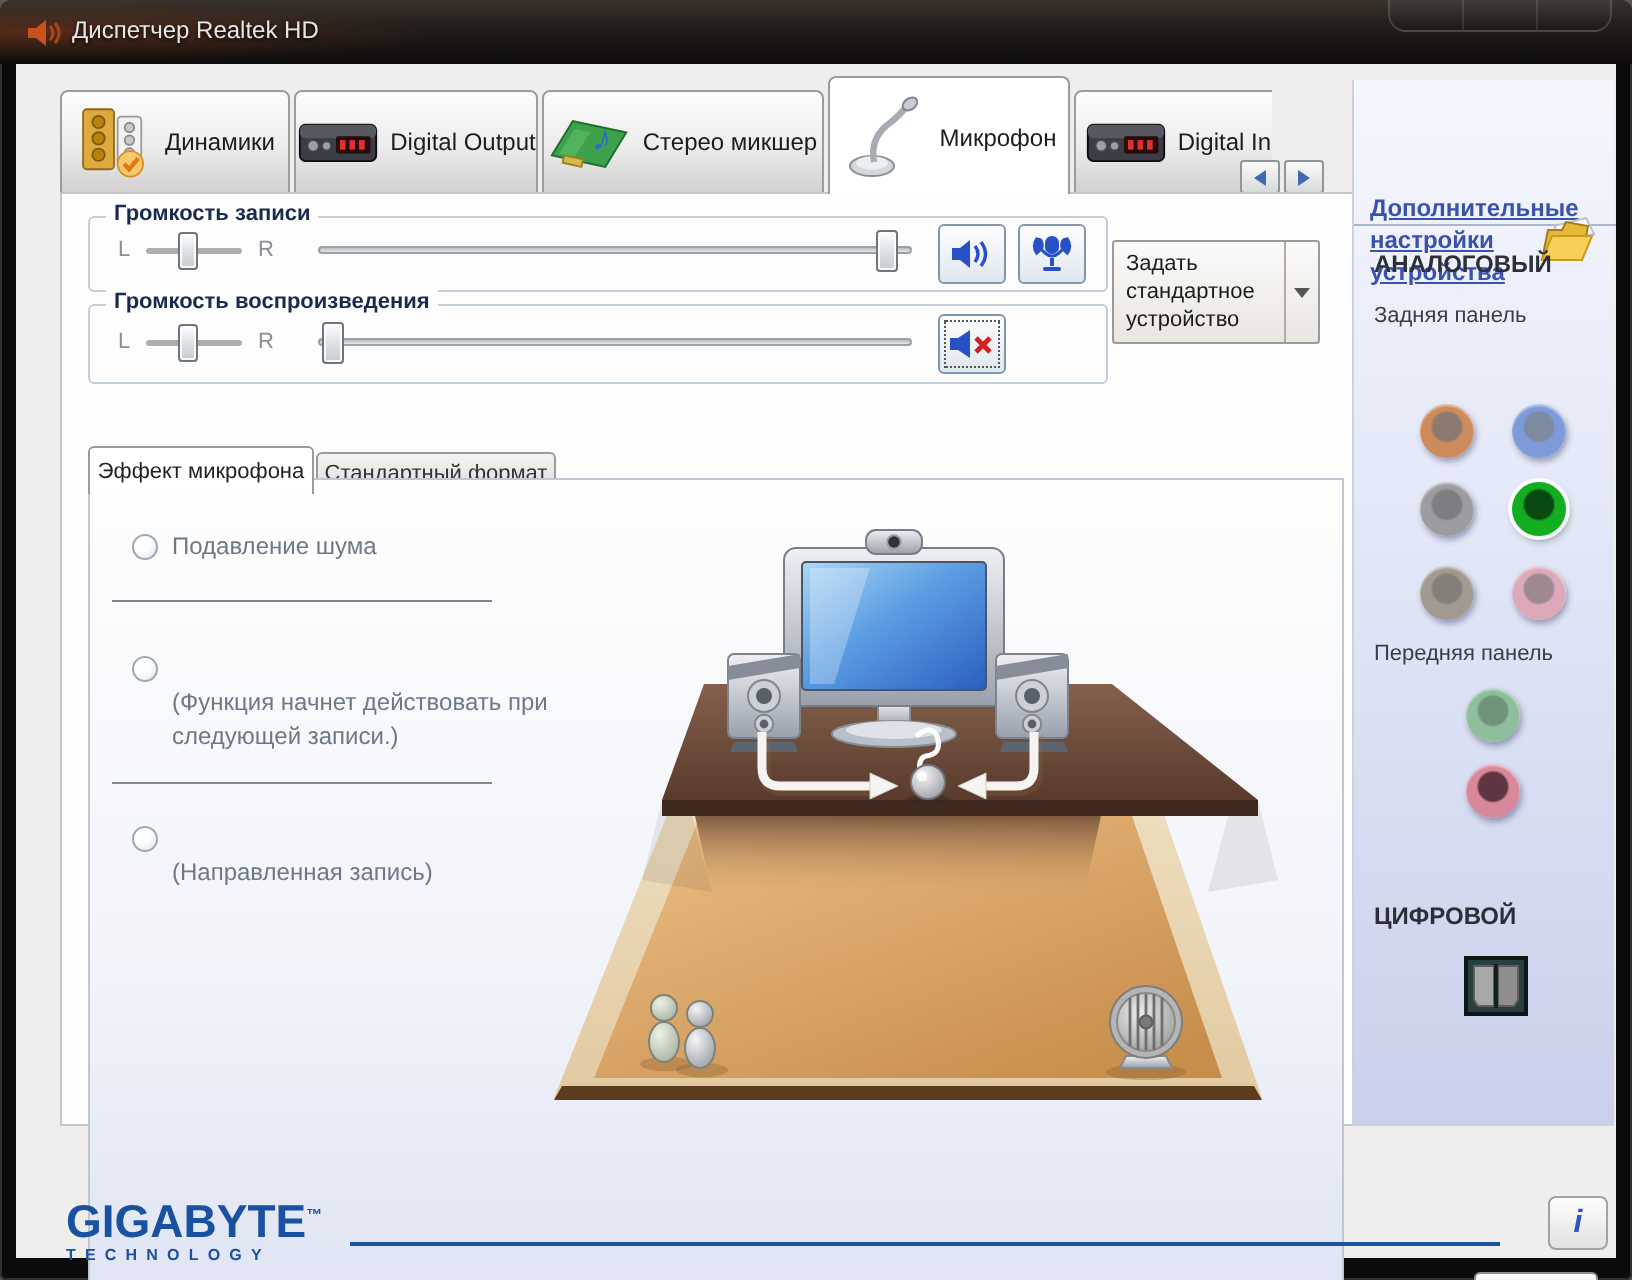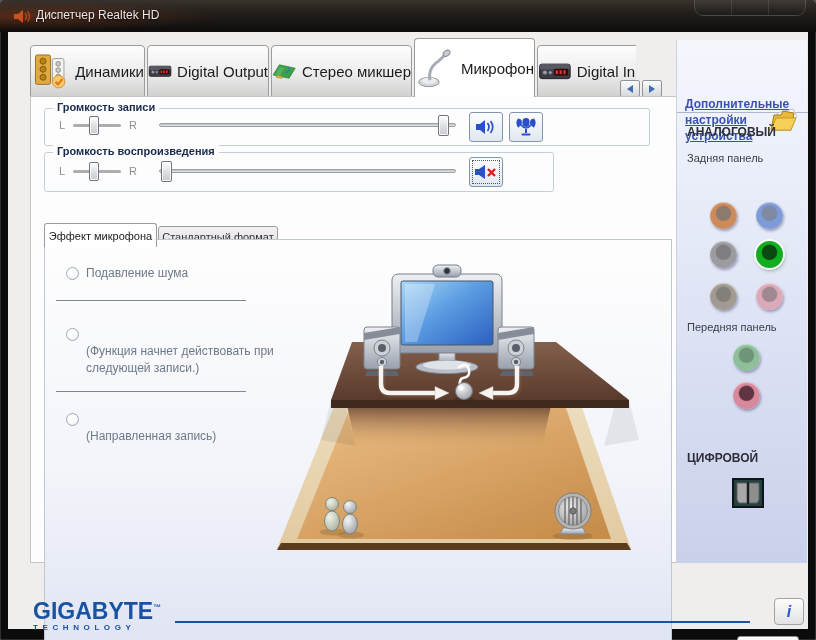--- a/index.html
+++ b/index.html
@@ -12,21 +12,21 @@
   #title-text{left:36px;top:8px;color:#e6e6e6;font-size:12px;text-shadow:0 1px 2px #000;}
   #caption-group{left:694px;top:0;width:112px;height:16px;border:1px solid rgba(255,255,255,.14);border-top:none;border-radius:0 0 9px 9px;background:linear-gradient(180deg,rgba(90,90,90,.25),rgba(15,15,15,.1));display:flex;}
   #caption-group .cap{flex:1;border-right:1px solid rgba(255,255,255,.10);}
   #caption-group .cap:last-child{border-right:none;}
   
   #content{left:8px;top:32px;width:800px;height:597px;background:#f0eeec;}
   
   #tabstrip{left:22px;top:6px;width:606px;height:59px;overflow:hidden;display:flex;}
   .tab{position:relative;margin-top:7px;height:52px;background:linear-gradient(180deg,#fdfdfd 0%,#ececec 55%,#d2d1d0 100%);border:1px solid #9c9c9c;border-radius:4px 4px 0 0;display:flex;align-items:center;justify-content:center;gap:5px;margin-right:2px;flex:none;}
   .tab.active{margin-top:0;height:60px;background:#fff;border-bottom:none;z-index:3;}
-  .tab .tlabel{font-size:15px;color:#1c1c1c;white-space:nowrap;}
+  .tab .tlabel{font-size:12px;color:#1c1c1c;white-space:nowrap;}
   .tabscroll{left:612px;top:48px;display:flex;gap:2px;}
   .tabscroll .sbtn{width:20px;height:17px;border:1px solid #8f959c;border-radius:2px;background:linear-gradient(180deg,#fbfbfb,#d8d9da);display:flex;align-items:center;justify-content:center;}
   .tri-l{width:0;height:0;border-style:solid;border-width:4px 6px 4px 0;border-color:transparent #3d6cb4 transparent transparent;}
   .tri-r{width:0;height:0;border-style:solid;border-width:4px 0 4px 6px;border-color:transparent transparent transparent #3d6cb4;}
   
   #mainpanel{left:22px;top:64px;width:648px;height:467px;background:#fdfdfd;border:1px solid #c6c6c6;}
   .group{position:absolute;border:1px solid #c3cedb;border-radius:3px;background:#fdfdfd;}
   .group-title{position:absolute;top:-8px;left:8px;background:#fdfdfd;padding:0 4px;font-size:11px;font-weight:bold;color:#182a4d;white-space:nowrap;}
   .lr{position:absolute;font-size:11px;color:#8a8f96;}
   .btrack{position:absolute;width:48px;height:3px;background:#aeaeae;border-radius:2px;box-shadow:0 1px 0 #fff;}
@@ -151,21 +151,21 @@
       <div class="sbtn">
           <span class="tri-l"></span>
         </div>
       <div class="sbtn">
           <span class="tri-r"></span>
         </div>
     </div>
 
     <div id="mainpanel" class="abs">
 
-      <div class="group" style="left:13px;top:11px;width:606px;height:38px">
+      <div class="group" style="left:13px;top:11px;width:510px;height:38px">
         <span class="group-title">Громкость записи</span>
         <span class="lr" style="left:14px;top:10px">L</span>
         <div class="btrack" style="left:28px;top:15px">
           <div class="thumb bthumb" style="left: calc(44% - 5px);"></div>
         </div>
         <span class="lr" style="left:84px;top:10px">R</span>
         <div class="vtrack" style="left:114px;top:14px">
           <div class="thumb" style="left: calc(96% - 5px);"></div>
         </div>
         <div class="iconbtn" style="left:424px;top:3px">
@@ -341,20 +341,26 @@
             <polygon points="518,288 538,288 541,294 515,294" fill="url(#gSilver)" stroke="#8a8a8a"></polygon>
             <circle cx="528" cy="271" r="18" fill="#b5b5b5" stroke="#7e7e7e"></circle>
             <circle cx="528" cy="271" r="14.5" fill="url(#gFan)" stroke="#8a8a8a"></circle>
             <path d="M520 259 L520 283 M524 257 L524 285 M528 257 L528 285 M532 257 L532 285 M536 259 L536 283" stroke="#6e6e6e" stroke-width="1.4"></path>
             <circle cx="528" cy="271" r="3.2" fill="#7a7a7a" stroke="#5e5e5e"></circle>
           </g>
         </svg>
       </div>
     </div>
 
+    <div id="setdefault" class="abs">
+      <div class="txt">Задать стандартное устройство</div>
+      <div class="arrowzone">
+          <span class="tri-d"></span>
+        </div>
+    </div>
 
     <div id="sidebar" class="abs">
       <div id="sidebar-link" class="abs">Дополнительные настройки устройства</div>
       <div id="sidebar-divider" class="abs"></div>
       <svg class="abs" style="left:90px;top:64px" width="36" height="30" viewBox="0 0 36 30">
         <polygon points="10,9 26,5 30,13 14,17" fill="#fdfdfd" stroke="#c2c2c2"></polygon>
         <polygon points="4,26 7,11 14,11 16,7 27,9 24,26" fill="#e8b83a" stroke="#a87c14"></polygon>
         <polygon points="4,26 9,14 29,14 24,26" fill="#f6d058" stroke="#c79a22"></polygon>
       </svg>
       <div class="side-title" style="left:10px;top:85px">АНАЛОГОВЫЙ</div>

